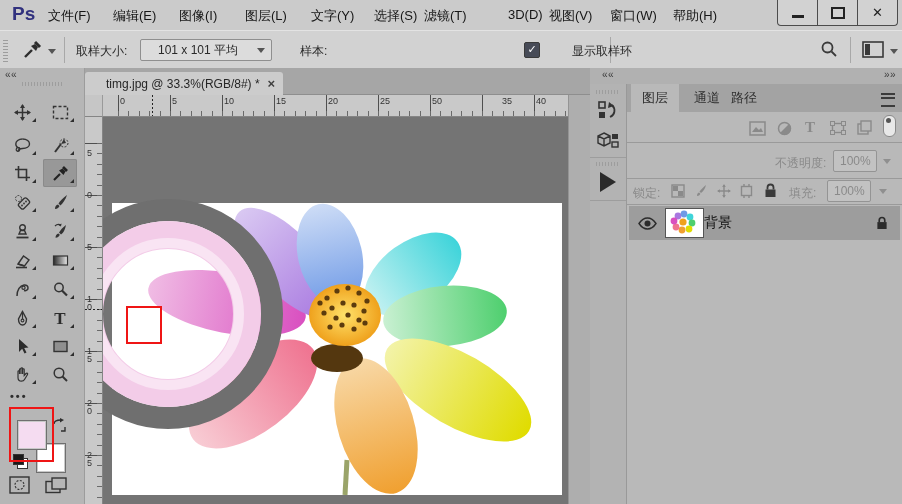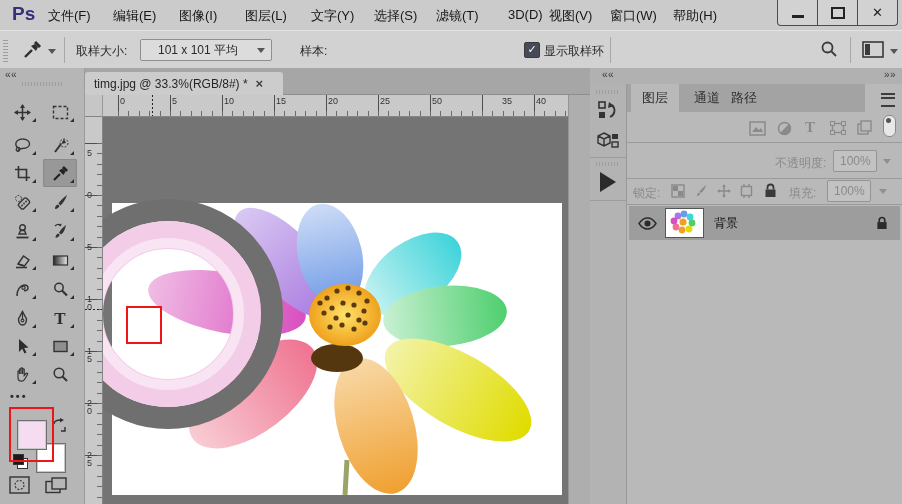--- a/index.html
+++ b/index.html
@@ -40,21 +40,21 @@
   .tool-cell.sel{background:#989898;border-radius:2px;box-shadow:inset 0 0 0 1px #8a8a8a;}
   .tool-cell .sub::after{content:"";position:absolute;right:3px;bottom:4px;width:0;height:0;
         border-left:4px solid transparent;border-bottom:4px solid #2e2e2e;}
   .ticon{display:block;}
   .swatch{position:absolute;box-sizing:border-box;border:1px solid #6f6f6f;box-shadow:0 0 0 1px #c9c9c9 inset;}
   .red-annot{position:absolute;border:2px solid #ef1515;box-sizing:border-box;}
   
   #tabbar{left:85px;top:68px;width:505px;height:27px;background:#a6a6a6;border-bottom:1px solid #8e8e8e;box-sizing:border-box;}
   #doc-tab{left:85px;top:72px;width:198px;height:23px;background:#cccccc;border-radius:3px 3px 0 0;
            display:flex;align-items:center;font-size:12px;color:#262626;}
-  #doc-tab .title{padding-left:9px;white-space:nowrap;}
+  #doc-tab .title{padding-left:21px;white-space:nowrap;}
   #doc-tab .close{margin-left:8px;color:#3f3f3f;font-size:13px;font-weight:bold;}
   .ruler{background:#c9c9c9;position:absolute;overflow:hidden;}
   #ruler-h{left:103px;top:95px;width:465px;height:22px;border-bottom:1px solid #858585;box-sizing:border-box;
      background-image:
        repeating-linear-gradient(90deg,#6a6a6a 0 1px,transparent 1px 10.4px),
        repeating-linear-gradient(90deg,#4f4f4f 0 1px,transparent 1px 52px);
      background-size:100% 5px,100% 100%;background-position:15px 100%,15px 0;background-repeat:no-repeat,no-repeat;}
   #ruler-corner{left:85px;top:95px;width:18px;height:22px;background:#c6c6c6;border-right:1px solid #9a9a9a;
      border-bottom:1px solid #858585;box-sizing:border-box;}
   #ruler-v{left:85px;top:117px;width:18px;height:387px;border-right:1px solid #858585;box-sizing:border-box;
@@ -69,51 +69,51 @@
   .ruler-marker-v{position:absolute;left:0;width:18px;height:1px;
       background:repeating-linear-gradient(90deg,#222 0 2px,transparent 2px 4px);}
   #pasteboard{left:103px;top:117px;width:465px;height:387px;background:#747474;overflow:hidden;}
   #scrollstrip{left:568px;top:95px;width:22px;height:409px;background:#aeaeae;border-left:1px solid #949494;box-sizing:border-box;}
   #canvas-image{position:absolute;left:9px;top:86px;width:450px;height:292px;background:#ffffff;}
   
   #dock-header{left:590px;top:68px;width:312px;height:16px;background:#b1b1b1;}
   #icon-dock{left:590px;top:84px;width:37px;height:420px;background:#b3b3b3;border-right:1px solid #999;box-sizing:border-box;}
   .dock-icon{position:absolute;left:7px;width:22px;height:22px;}
   #panel{left:627px;top:84px;width:275px;height:420px;background:#b9b9b9;}
-  #panel-tabs{position:absolute;left:0;top:0;width:238px;height:28px;background:#a3a3a3;}
+  #panel-tabs{position:absolute;left:0;top:0;width:275px;height:28px;background:#a3a3a3;}
   .ptab{position:absolute;top:0;height:28px;display:flex;align-items:center;justify-content:center;
         font-size:13px;color:#2e2e2e;}
   .ptab.active{background:#b9b9b9;}
   .prow-sep{position:absolute;left:0;width:275px;height:1px;background:#9a9a9a;}
   .plabel{position:absolute;font-size:12px;color:#8a8a8a;white-space:nowrap;}
   .pcombo{background:#c2c2c2;border:1px solid #949494;}
   .pcombo .cval{color:#8a8a8a;}
   .gicon{position:absolute;}
   #layer-row{position:absolute;left:2px;top:122px;width:271px;height:34px;background:#9d9d9d;display:flex;align-items:center;}
-  #layer-name{font-size:12px;color:#141414;margin-left:10px;flex:1;}
+  #layer-name{font-size:14px;color:#141414;flex:1;}
   #layer-thumb{width:37px;height:28px;background:#fff;border:1px solid #555;margin-left:8px;position:relative;}
   .toggle-pill{position:absolute;width:11px;height:20px;border:1px solid #8a8a8a;border-radius:6px;background:#e8e8e8;}
   .toggle-pill::after{content:"";position:absolute;left:2px;top:2px;width:5px;height:5px;border-radius:50%;background:#555;}
   .hamburger{width:14px;height:10px;border-top:2px solid #3c3c3c;border-bottom:2px solid #3c3c3c;position:relative;}
   .hamburger::after{content:"";position:absolute;left:0;top:2px;width:14px;height:2px;background:#3c3c3c;}
 </style>
 </head>
 <body>
 
 <div id="app">
 
   <div id="titlebar" class="abs">
     <div id="ps-logo" class="abs">Ps</div>
     <span class="menu-item abs" style="left:48px">文件(F)</span>
     <span class="menu-item abs" style="left:113px">编辑(E)</span>
     <span class="menu-item abs" style="left:179px">图像(I)</span>
     <span class="menu-item abs" style="left:245px">图层(L)</span>
     <span class="menu-item abs" style="left:311px">文字(Y)</span>
     <span class="menu-item abs" style="left:374px">选择(S)</span>
-    <span class="menu-item abs" style="left:436px">滤镜(T)</span>
+    <span class="menu-item abs" style="left:424px">滤镜(T)</span>
     <span class="menu-item abs" style="left:508px">3D(D)</span>
     <span class="menu-item abs" style="left:549px">视图(V)</span>
     <span class="menu-item abs" style="left:610px">窗口(W)</span>
     <span class="menu-item abs" style="left:673px">帮助(H)</span>
     <div id="win-controls" class="abs">
       <div class="win-btn">
           <div class="win-glyph-min"></div>
         </div>
       <div class="win-btn">
           <div class="win-glyph-box"></div>
@@ -134,21 +134,21 @@
     <div class="chev abs" style="left:46px;top:18px"></div>
     <div class="sep-v abs" style="left:64px;top:6px"></div>
     <span class="opt-label abs" style="left:76px;top:12px">取样大小:</span>
     <div class="combo" style="left:140px;top:8px;width:132px">
       <span class="cval" style="text-align:center">101 x 101 平均</span>
       <span class="chev"></span>
     </div>
     <span class="opt-label abs" style="left:300px;top:12px">样本:</span>
     <div class="sep-v abs" style="left:610px;top:6px"></div>
     <div id="show-ring-checkbox" class="abs" style="left:524px;top:11px">✓</div>
-    <span class="opt-label abs" style="left:544px;top:12px">显示取样环</span>
+    <span class="opt-label abs" style="left:572px;top:12px">显示取样环</span>
     <svg class="abs" style="left:820px;top:9px" width="18" height="18" viewBox="0 0 18 18">
       <circle cx="7.5" cy="7.5" r="5" stroke="#3a3a3a" stroke-width="1.8" fill="none"></circle>
       <path d="M11.5 11.5 L16 16" stroke="#3a3a3a" stroke-width="1.8"></path>
     </svg>
     <div class="sep-v abs" style="left:850px;top:6px"></div>
     <svg class="abs" style="left:862px;top:10px" width="22" height="17" viewBox="0 0 22 17">
       <rect x="1" y="1" width="20" height="15" stroke="#3a3a3a" stroke-width="1.6" fill="none"></rect>
       <rect x="3" y="3" width="5" height="11" fill="#3a3a3a"></rect>
     </svg>
     <div class="chev abs" style="left:888px;top:18px"></div>

